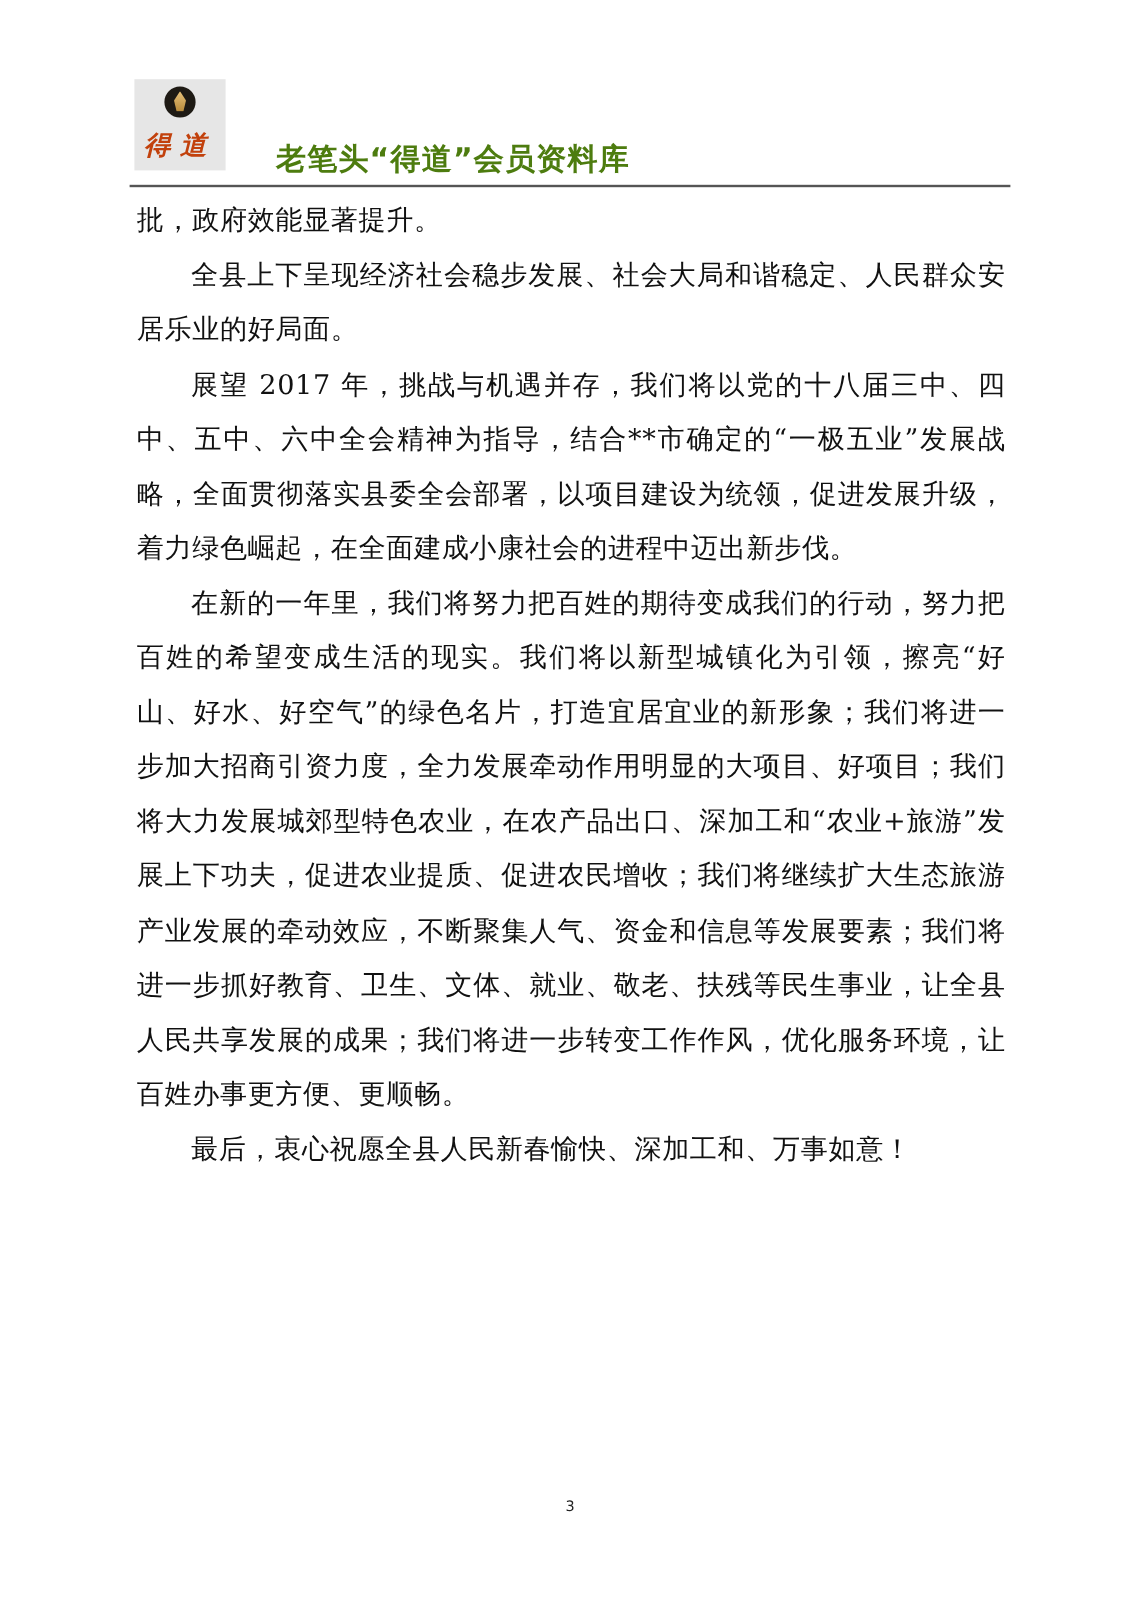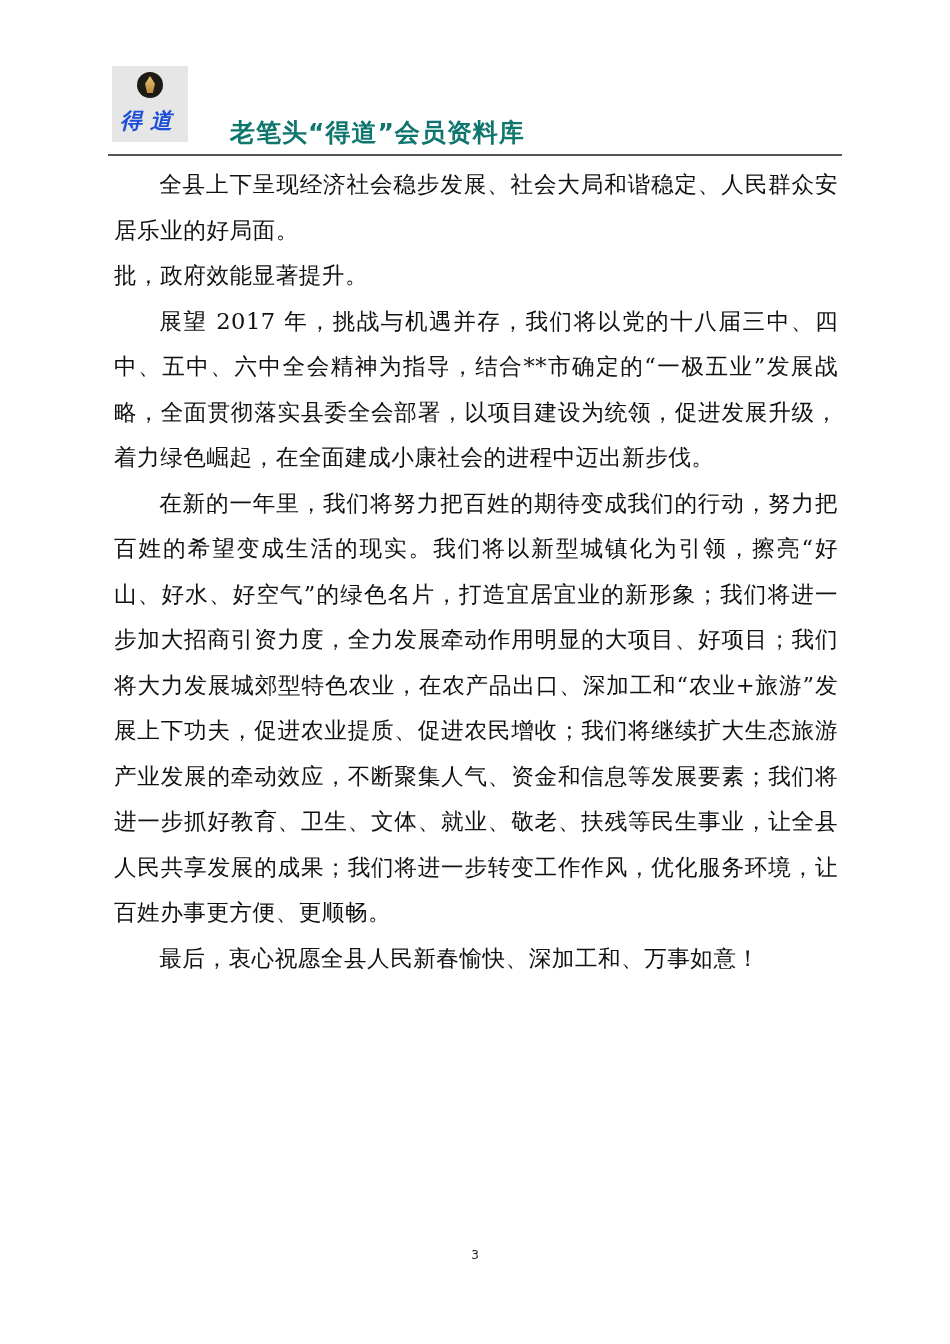--- a/index.html
+++ b/index.html
@@ -58,31 +58,31 @@
     .logo-text {
       position: absolute;
       left: 0;
       top: 40px;
       width: 76px;
       text-align: center;
       font-family: "DejaVu Serif", serif;
       font-size: 22px;
       font-weight: bold;
       letter-spacing: 8px;
-      color: #1d4ed8;
+      color: #c2410c;
       font-style: italic;
     }
     .header-title {
       position: absolute;
       left: 122px;
       top: 50px;
       font-family: "DejaVu Sans", "Liberation Sans", sans-serif;
       font-size: 25px;
       font-weight: bold;
-      color: #0f766e;
+      color: #4d7c0f;
       letter-spacing: 1px;
       white-space: nowrap;
     }
     .header-rule {
       position: absolute;
       left: 108px;
       top: 154px;
       width: 734px;
       height: 2px;
       background: #555555;
@@ -126,22 +126,22 @@
         <div class="logo-nib"></div>
       </div>
       <div class="logo-text">得道</div>
     </div>
     <div class="header-title">老笔头“得道”会员资料库</div>
   </div>
 
   <div class="header-rule"></div>
 
   <div class="body-text">
+    <p class="para">批，政府效能显著提升。</p>
     <p class="para indent">全县上下呈现经济社会稳步发展、社会大局和谐稳定、人民群众安居乐业的好局面。</p>
-    <p class="para">批，政府效能显著提升。</p>
     <p class="para indent">展望 2017 年，挑战与机遇并存，我们将以党的十八届三中、四中、五中、六中全会精神为指导，结合**市确定的“一极五业”发展战略，全面贯彻落实县委全会部署，以项目建设为统领，促进发展升级，着力绿色崛起，在全面建成小康社会的进程中迈出新步伐。</p>
     <p class="para indent">在新的一年里，我们将努力把百姓的期待变成我们的行动，努力把百姓的希望变成生活的现实。我们将以新型城镇化为引领，擦亮“好山、好水、好空气”的绿色名片，打造宜居宜业的新形象；我们将进一步加大招商引资力度，全力发展牵动作用明显的大项目、好项目；我们将大力发展城郊型特色农业，在农产品出口、深加工和“农业+旅游”发展上下功夫，促进农业提质、促进农民增收；我们将继续扩大生态旅游产业发展的牵动效应，不断聚集人气、资金和信息等发展要素；我们将进一步抓好教育、卫生、文体、就业、敬老、扶残等民生事业，让全县人民共享发展的成果；我们将进一步转变工作作风，优化服务环境，让百姓办事更方便、更顺畅。</p>
     <p class="para indent">最后，衷心祝愿全县人民新春愉快、深加工和、万事如意！</p>
   </div>
 
   <div class="page-number">3</div>
 
 </div>
 
 </body></html>

